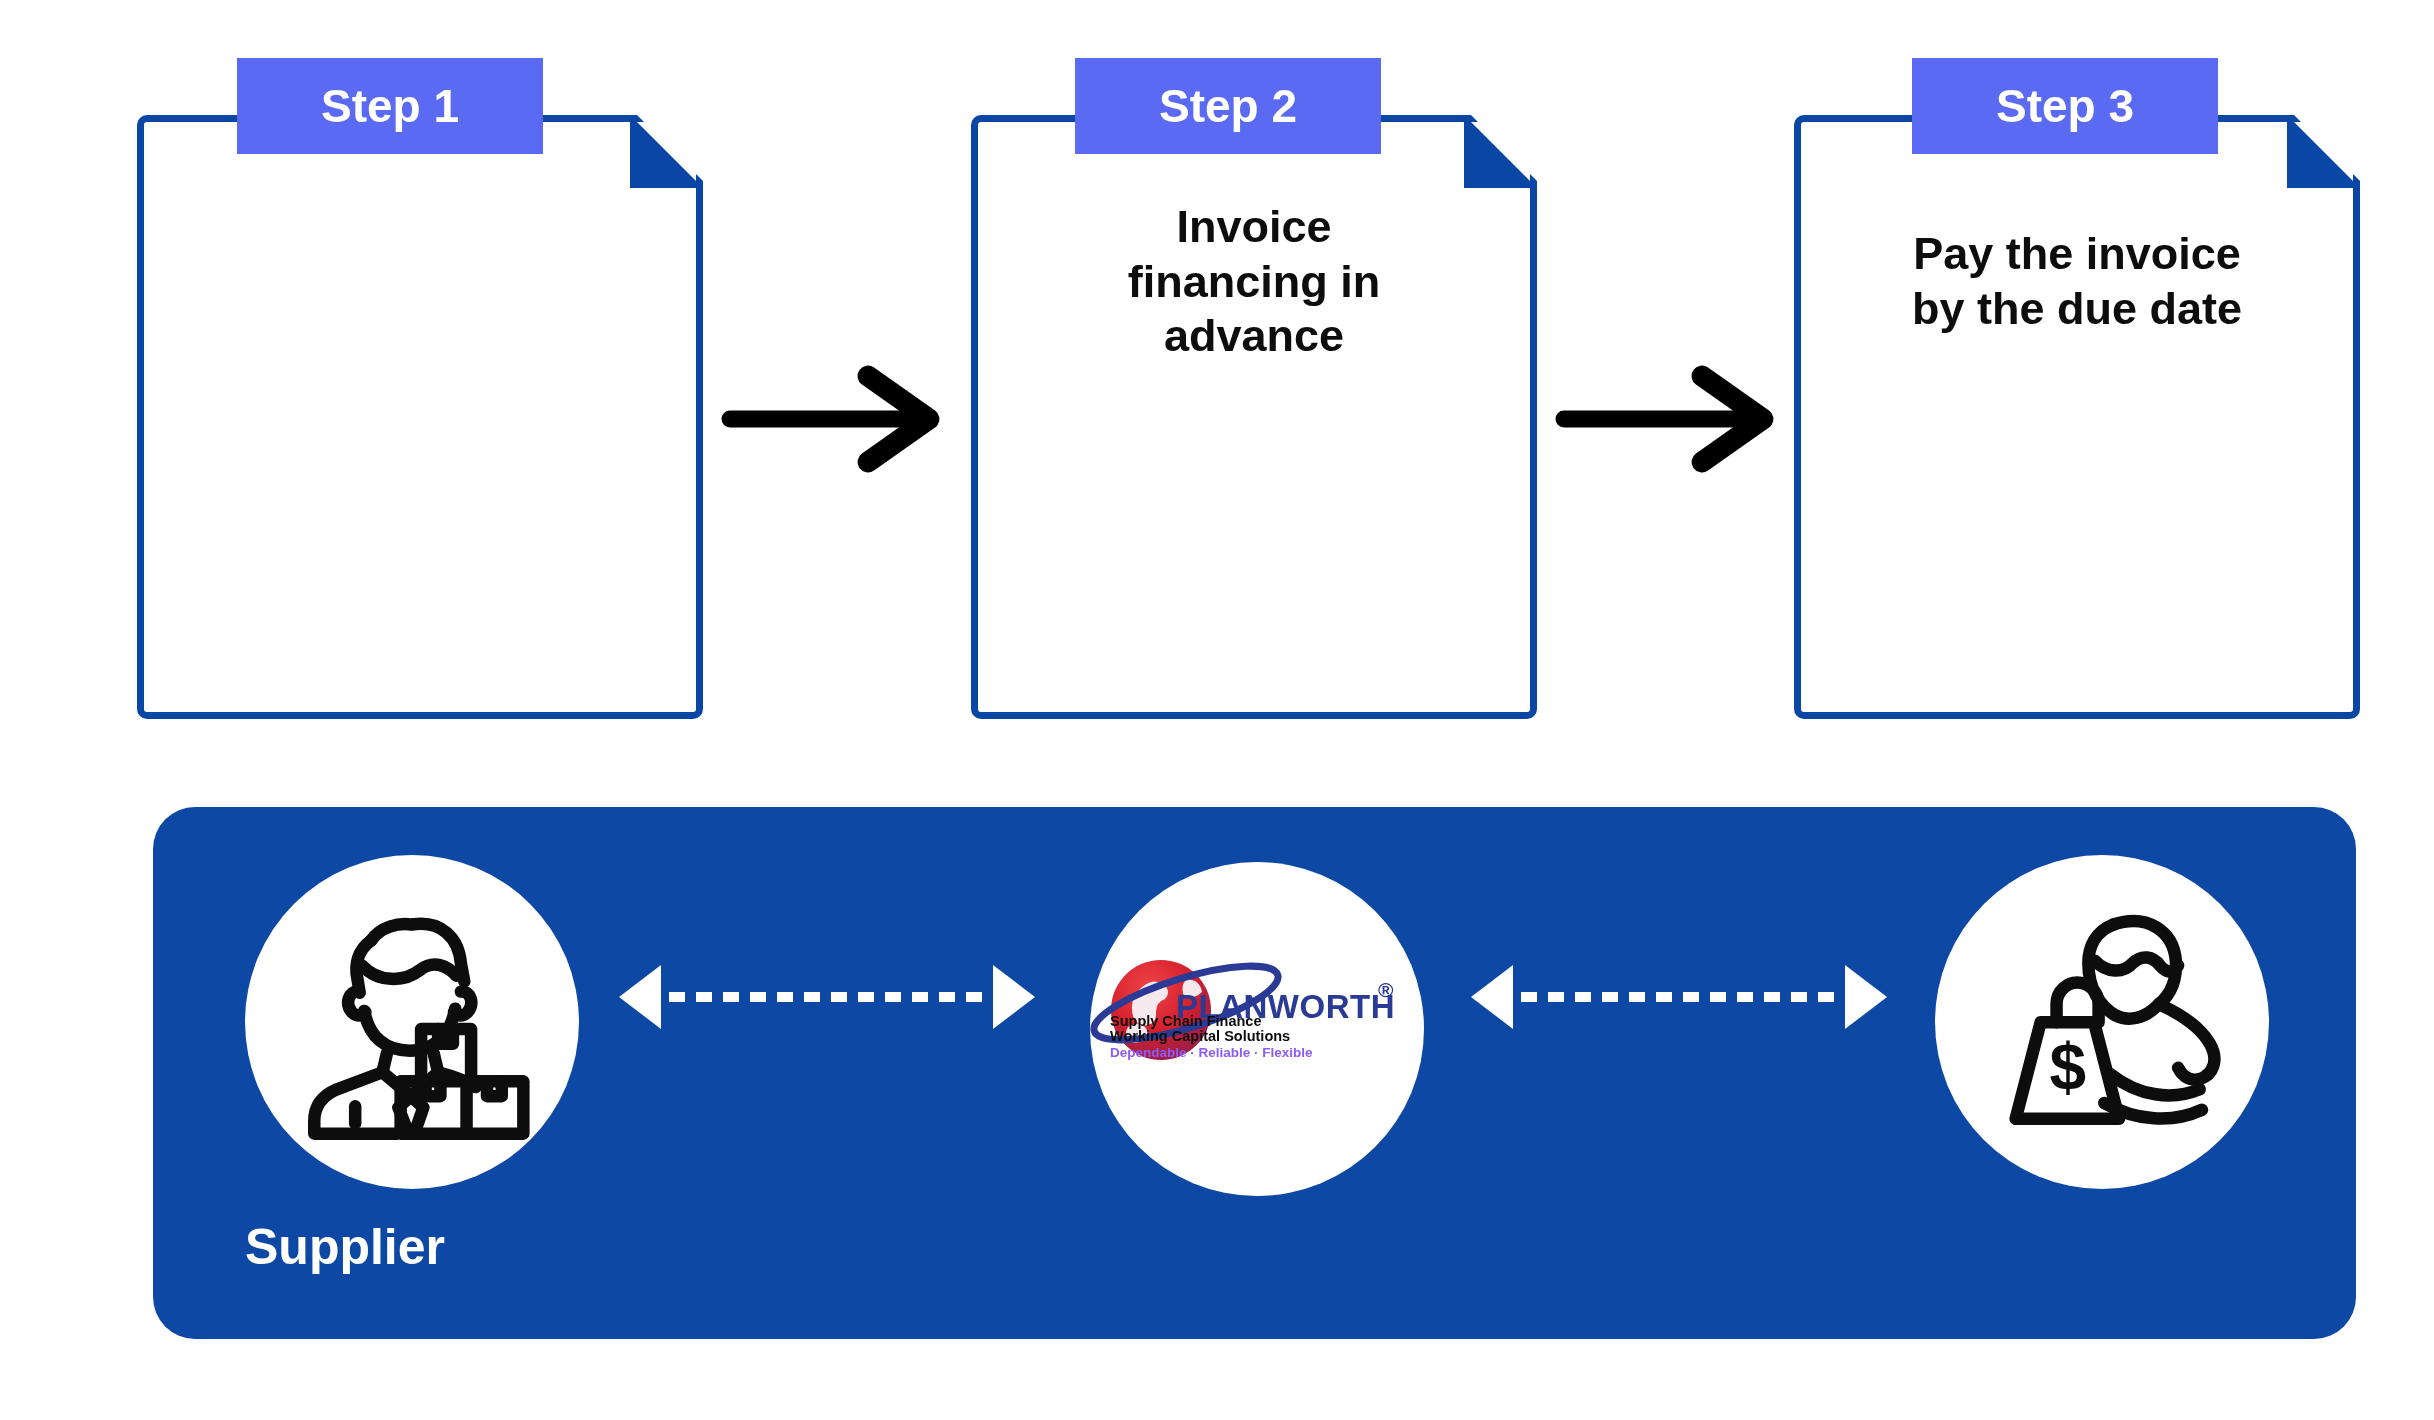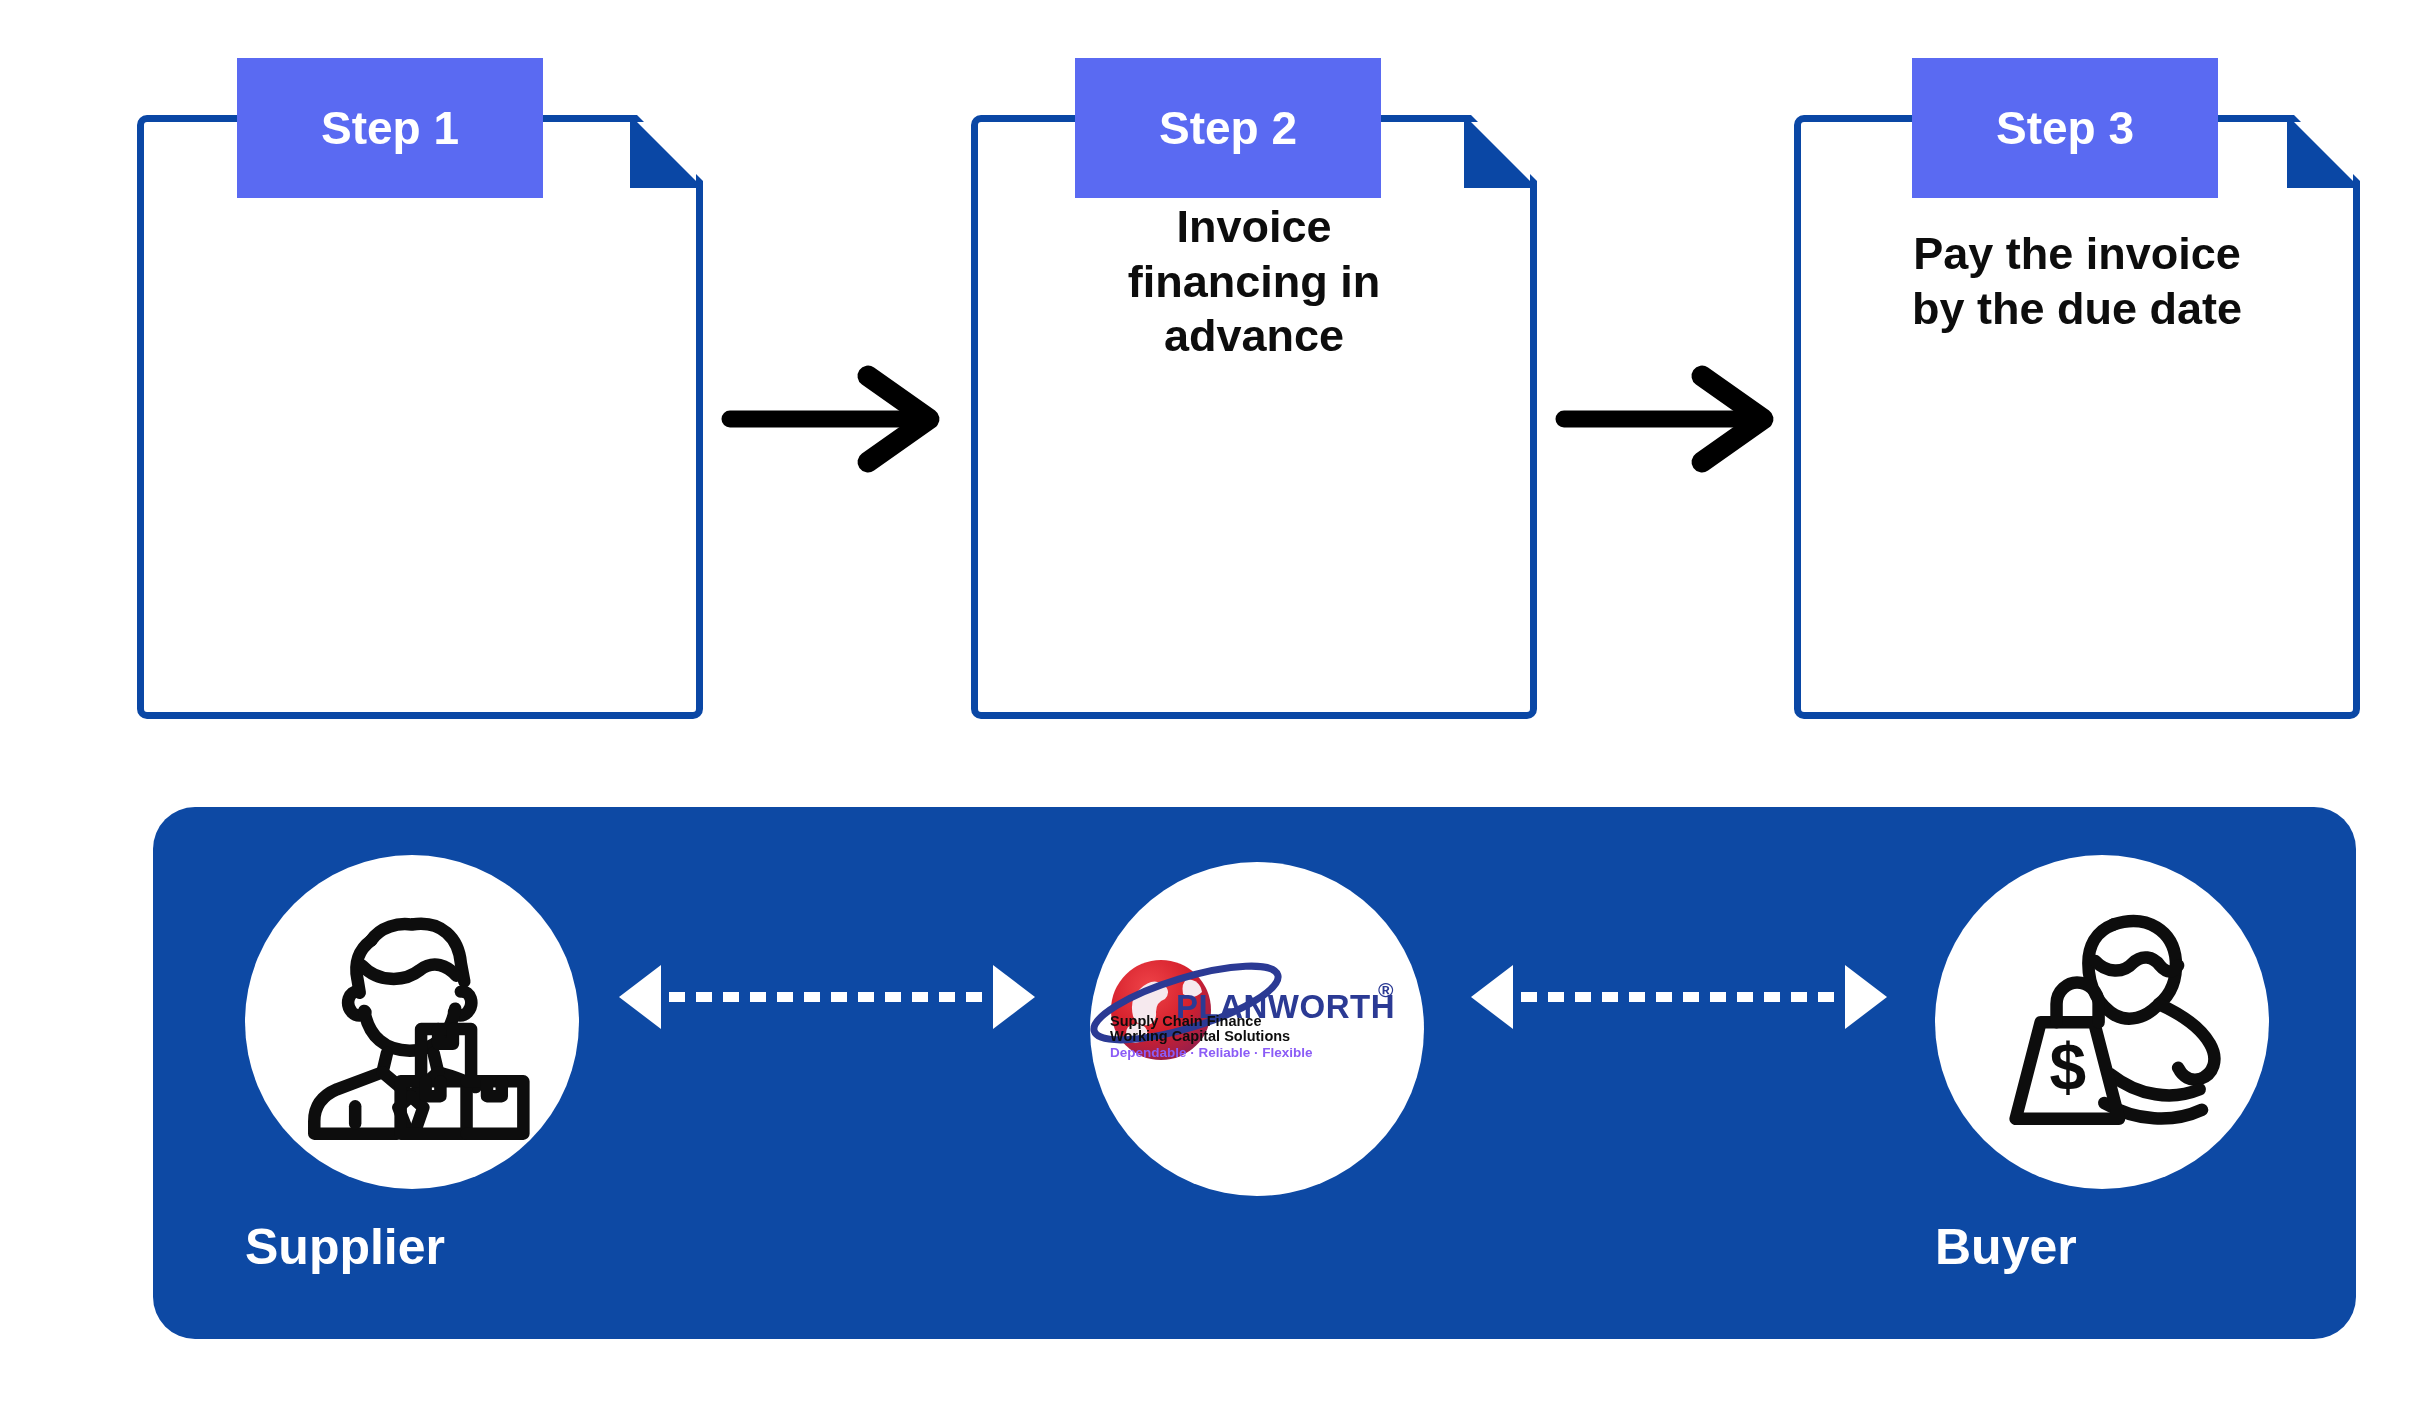--- a/index.html
+++ b/index.html
@@ -23,21 +23,21 @@
     background:#0a47a5;clip-path:polygon(0 0,100% 100%,0 100%);
   }
   .card-text{
     position:absolute;left:24px;right:24px;top:10px;height:300px;
     display:flex;align-items:center;justify-content:center;
     text-align:center;white-space:pre-line;
     font-size:45px;line-height:1.22;font-weight:700;color:#0d0d0d;
   }
 
   .tab{
-    position:absolute;top:58px;width:306px;height:140px;background:#5a6af2;
+    position:absolute;top:58px;width:306px;height:96px;background:#5a6af2;
     display:flex;align-items:center;justify-content:center;
     color:#ffffff;font-size:46px;font-weight:700;z-index:3;
   }
   .tab.t1{left:237px;}
   .tab.t2{left:1075px;}
   .tab.t3{left:1912px;}
 
   
   .black-arrow{position:absolute;top:359px;width:230px;height:120px;z-index:2;}
   .black-arrow.a1{left:716px;}
@@ -207,14 +207,13 @@
     <polygon points="2,60 44,28 44,92" fill="#fff"></polygon>
     <polygon points="418,60 376,28 376,92" fill="#fff"></polygon>
   </svg>
   <svg class="dashed-arrow d2" viewBox="0 0 420 120">
     <line x1="52" y1="60" x2="368" y2="60" stroke="#fff" stroke-width="10" stroke-dasharray="16 11"></line>
     <polygon points="2,60 44,28 44,92" fill="#fff"></polygon>
     <polygon points="418,60 376,28 376,92" fill="#fff"></polygon>
   </svg>
 
   <div class="actor-label supplier">Supplier</div>
-  <div class="actor-label buyer">Buyer</div>
 </div>
 
 </body></html>

